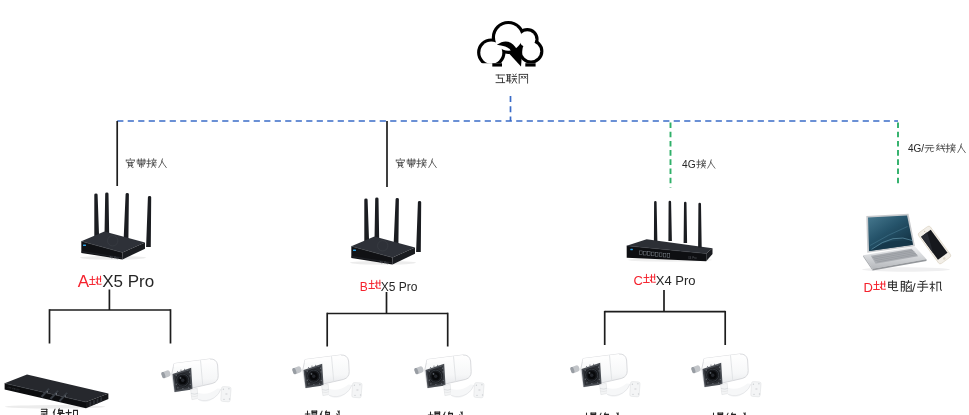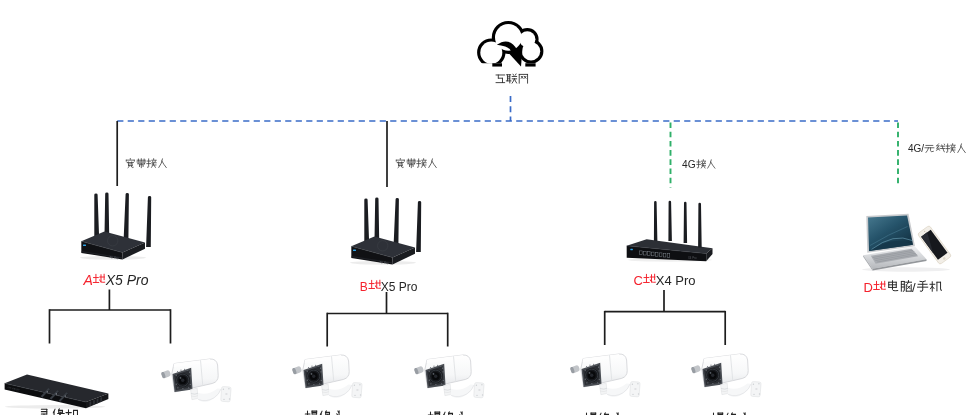--- a/index.html
+++ b/index.html
@@ -556,21 +556,21 @@
 <rect x="63.2" y="29.8" width="9.4" height="14.8" rx="1.8" fill="#f4f5f6" stroke="#e0e2e4" stroke-width="0.6"></rect>
 </g>
 <path d="M40.0 35.8 Q50 38.8 59.5 31.4 L63.0 31.8 Q61.4 38.6 54.0 42.8 Q45.5 47.4 39.6 42.6 Z" fill="#f6f7f8"></path>
 <path d="M40.2 42.4 Q48 45.6 56.0 40.8 Q61.2 37.4 63.0 32.0" stroke="#e3e5e7" stroke-width="0.8" fill="none"></path>
 <circle cx="65.4" cy="32.2" r="0.7" fill="#cdd0d3"></circle>
       <circle cx="70.9" cy="31.8" r="0.7" fill="#cdd0d3"></circle>
 <circle cx="66.0" cy="42.4" r="0.7" fill="#cdd0d3"></circle>
       <circle cx="71.5" cy="42.0" r="0.7" fill="#cdd0d3"></circle>
 <ellipse cx="68.4" cy="37.1" rx="1.2" ry="1.0" fill="#dfe1e3"></ellipse>
 </svg>
-<div class="lb" style="left:116px;top:253.5px;font-size:14px;transform:translateX(-50%);font-style:italic;"><span style="color:#f5222d">A</span><svg class="g" style="width:13px;height:13px" viewBox="0 0 100 100" fill="none" stroke="#f5222d" stroke-width="7.5" stroke-linecap="round" stroke-linejoin="round">
+<div class="lb" style="left:116px;top:253.5px;font-size:17px;transform:translateX(-50%);"><span style="color:#f5222d">A</span><svg class="g" style="width:13px;height:13px" viewBox="0 0 100 100" fill="none" stroke="#f5222d" stroke-width="7.5" stroke-linecap="round" stroke-linejoin="round">
         <path d="M8 35 H46"></path>
         <path d="M27 10 V73"></path>
         <path d="M5 73 H49"></path>
         <path d="M56 31 H93"></path>
         <path d="M66 13 V70"></path>
         <path d="M90 9 V52"></path>
         <path d="M56 53 Q57 77 96 71"></path>
       </svg><span>X5 Pro</span></div>
 <div class="lb" style="left:388.5px;top:259.7px;font-size:12px;transform:translateX(-50%);"><span style="color:#f5222d">B</span><svg class="g" style="width:13px;height:13px" viewBox="0 0 100 100" fill="none" stroke="#f5222d" stroke-width="7.5" stroke-linecap="round" stroke-linejoin="round">
         <path d="M8 35 H46"></path>

